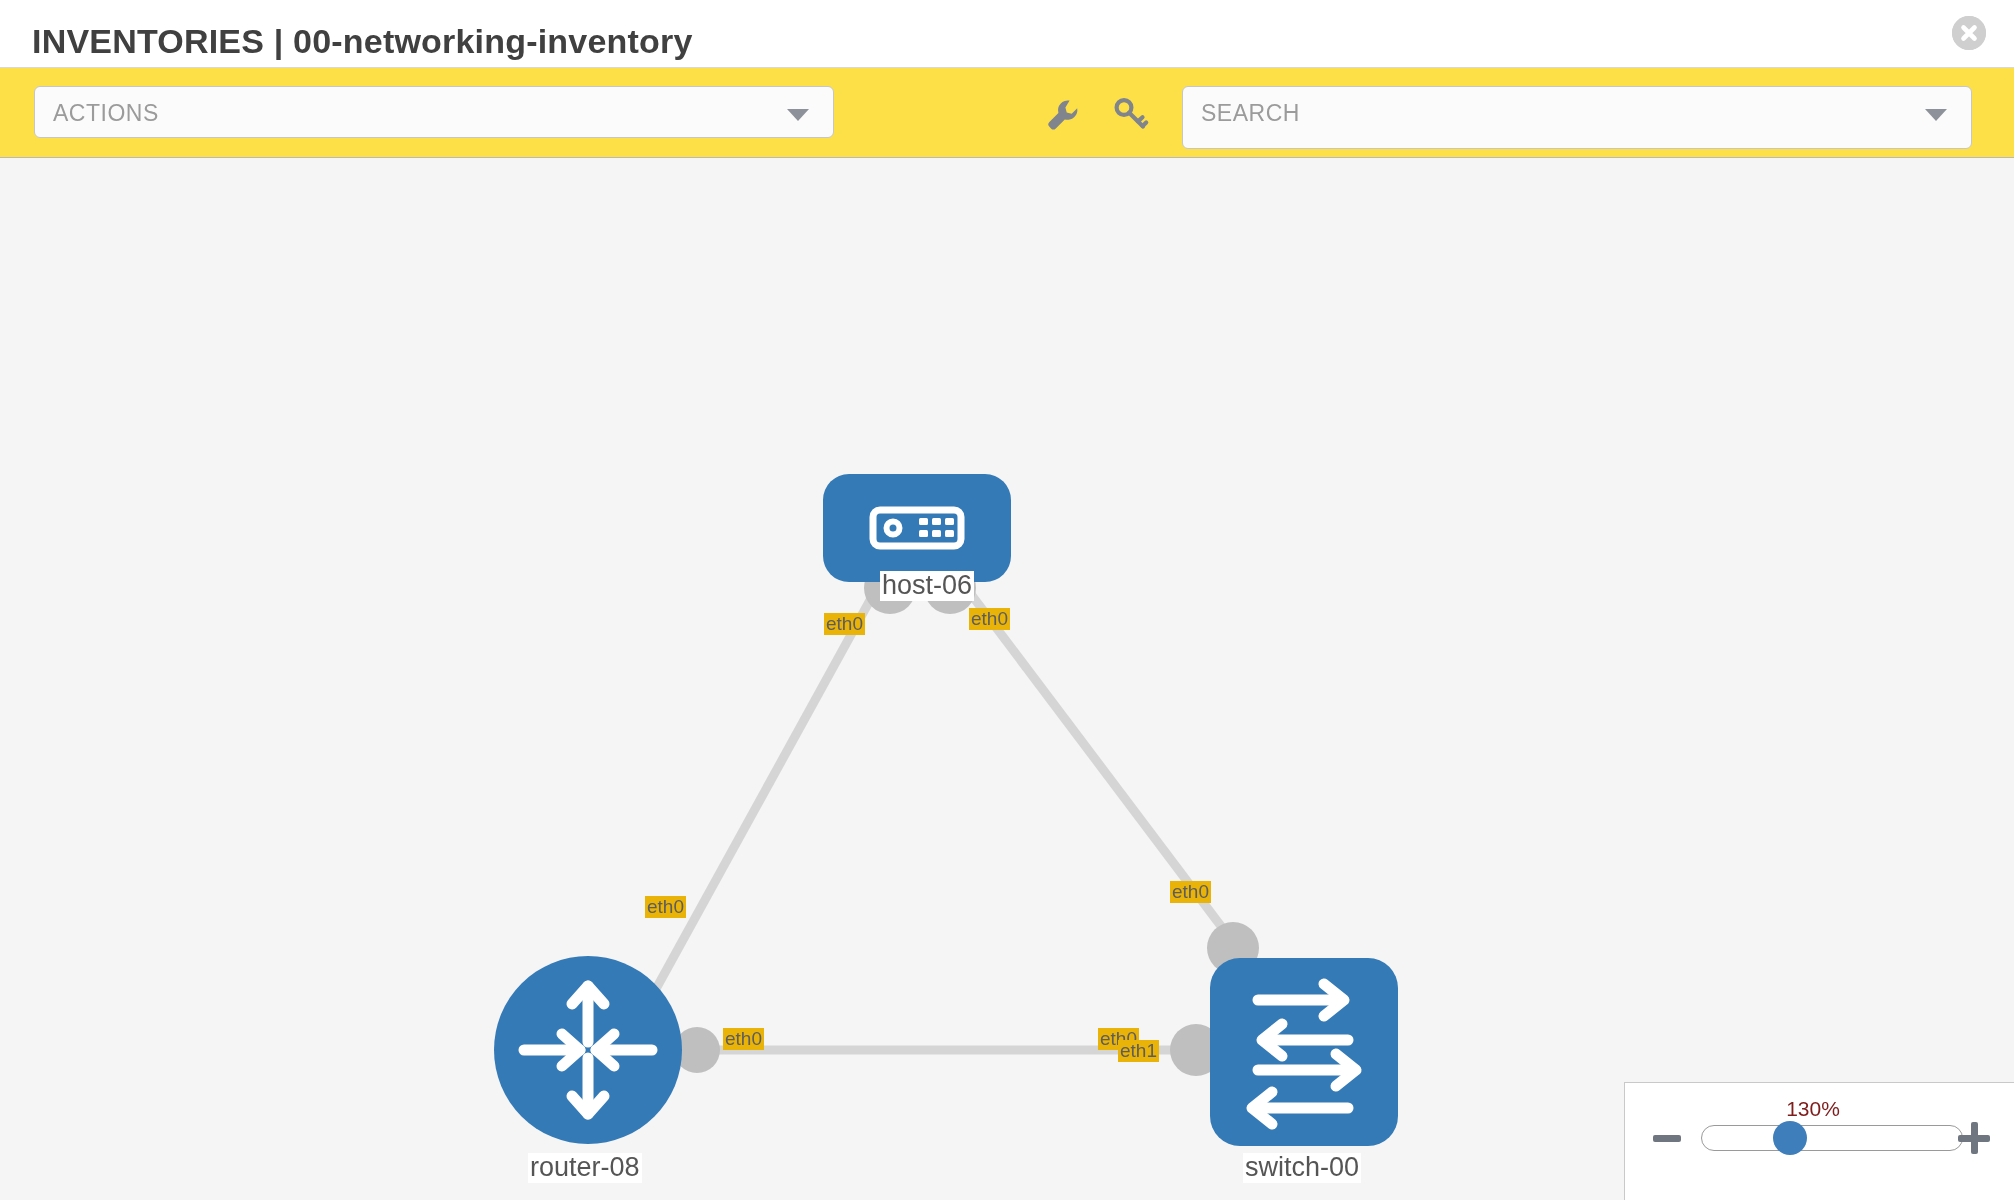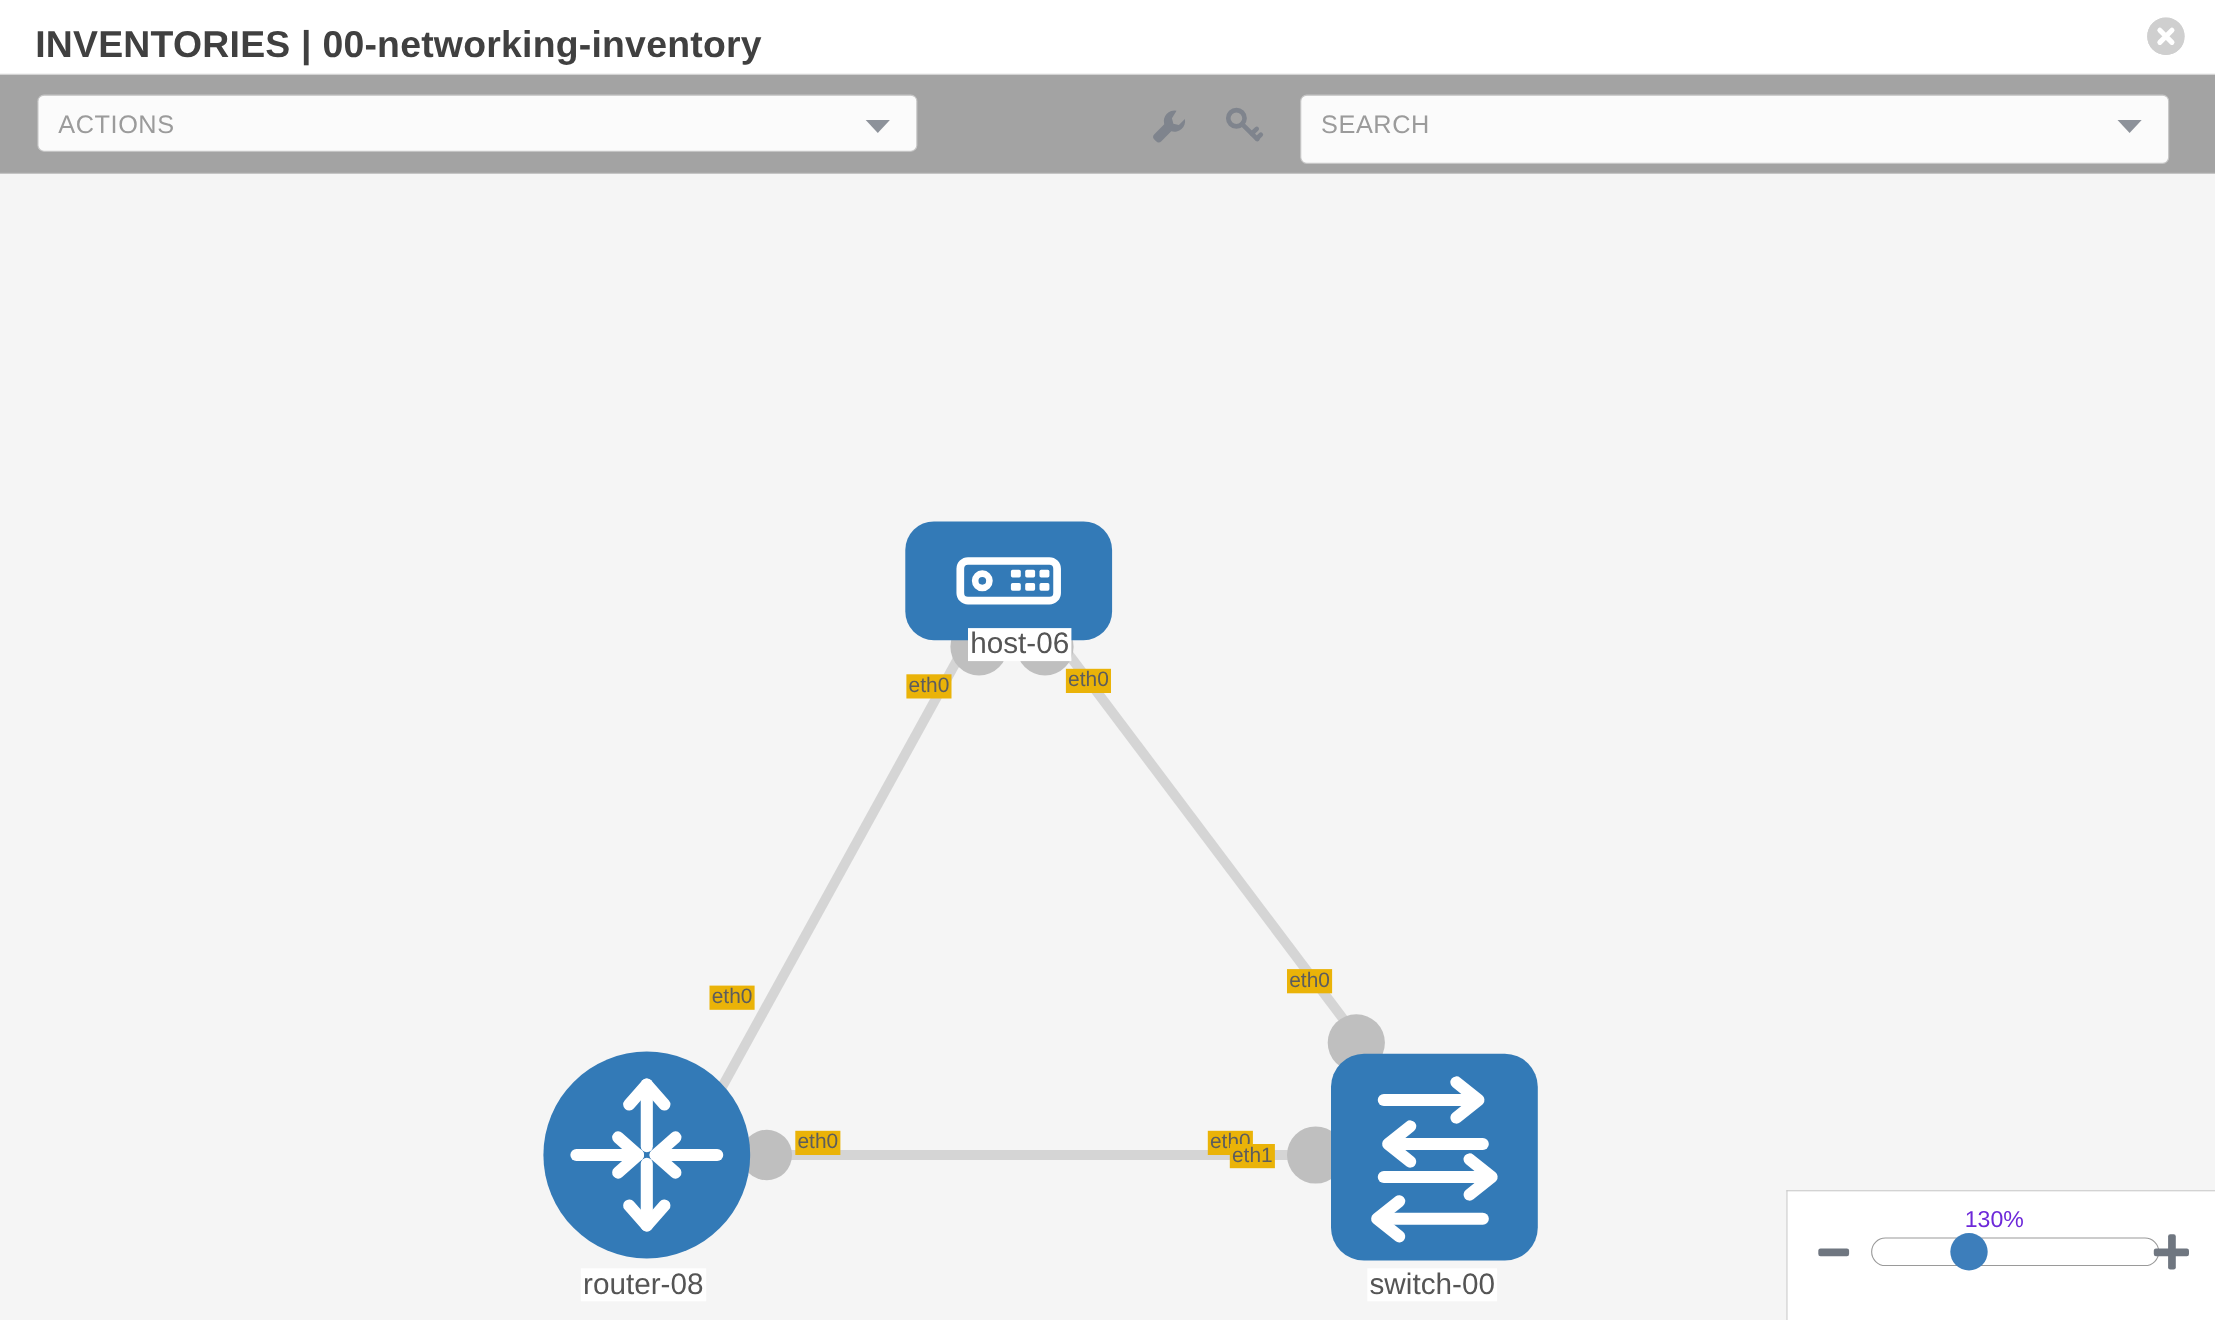--- a/index.html
+++ b/index.html
@@ -34,21 +34,21 @@
     border-radius: 50%;
     background: #cfcfcf;
     cursor: pointer;
   }
   #close-button svg { display: block; }
 
   
   #toolbar {
     position: relative;
     height: 90px;
-    background: #a3a3a3;
+    background: #fde047;
     border-bottom: 1px solid #b9b9b9;
   }
   #actions-select {
     position: absolute;
     left: 34px; top: 18px;
     width: 800px; height: 52px;
     background: #fbfbfb;
     border: 1px solid #c6c6c6;
     border-radius: 6px;
   }
@@ -132,21 +132,21 @@
     width: 390px; height: 118px;
     background: #ffffff;
     border-top: 1px solid #c9c9c9;
     border-left: 1px solid #c9c9c9;
   }
   #zoom-level {
     position: absolute;
     top: 14px; left: 0; right: 13px;
     text-align: center;
     font-size: 21px;
-    color: #6d28d9;
+    color: #7f1d1d;
   }
   #zoom-out-button {
     position: absolute;
     left: 28px; top: 52px;
     width: 28px; height: 7px;
     background: #6f7680;
     border-radius: 2px;
     cursor: pointer;
   }
   #zoom-slider-track {

